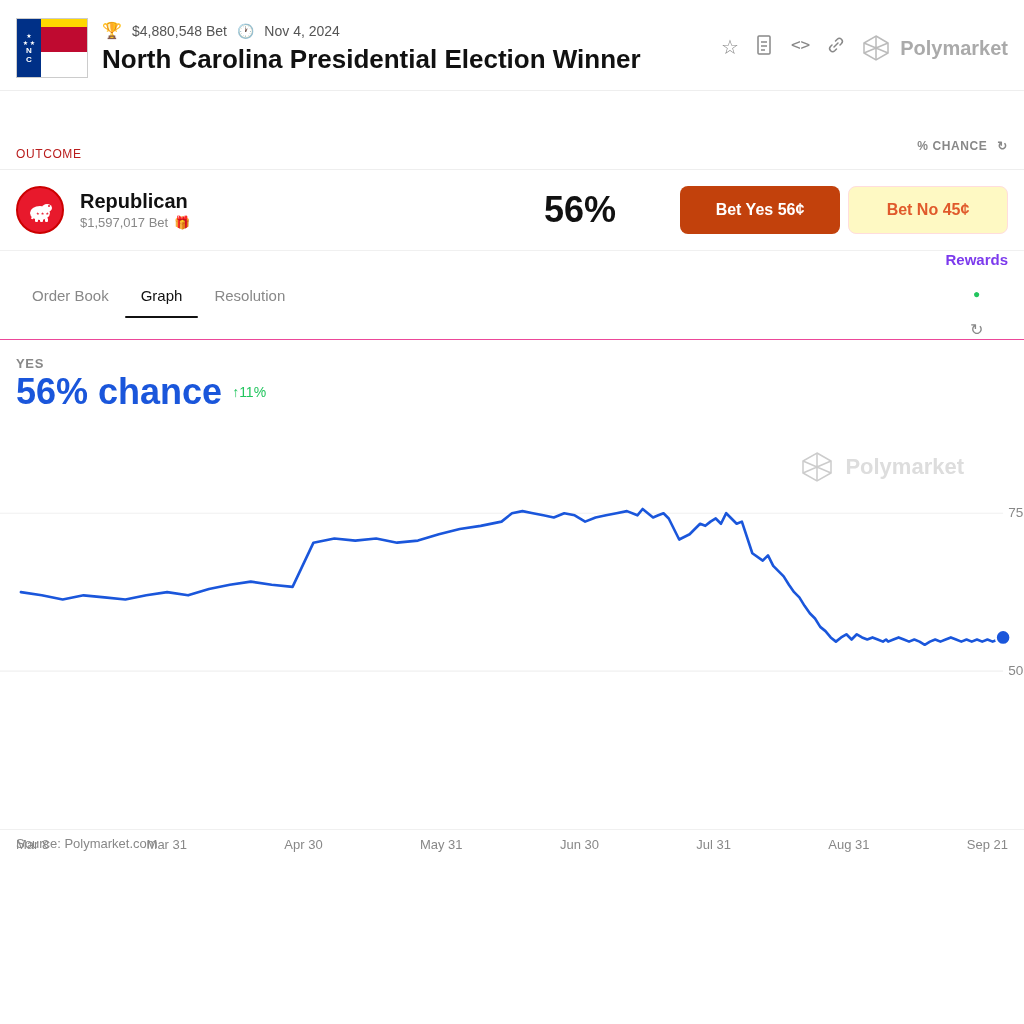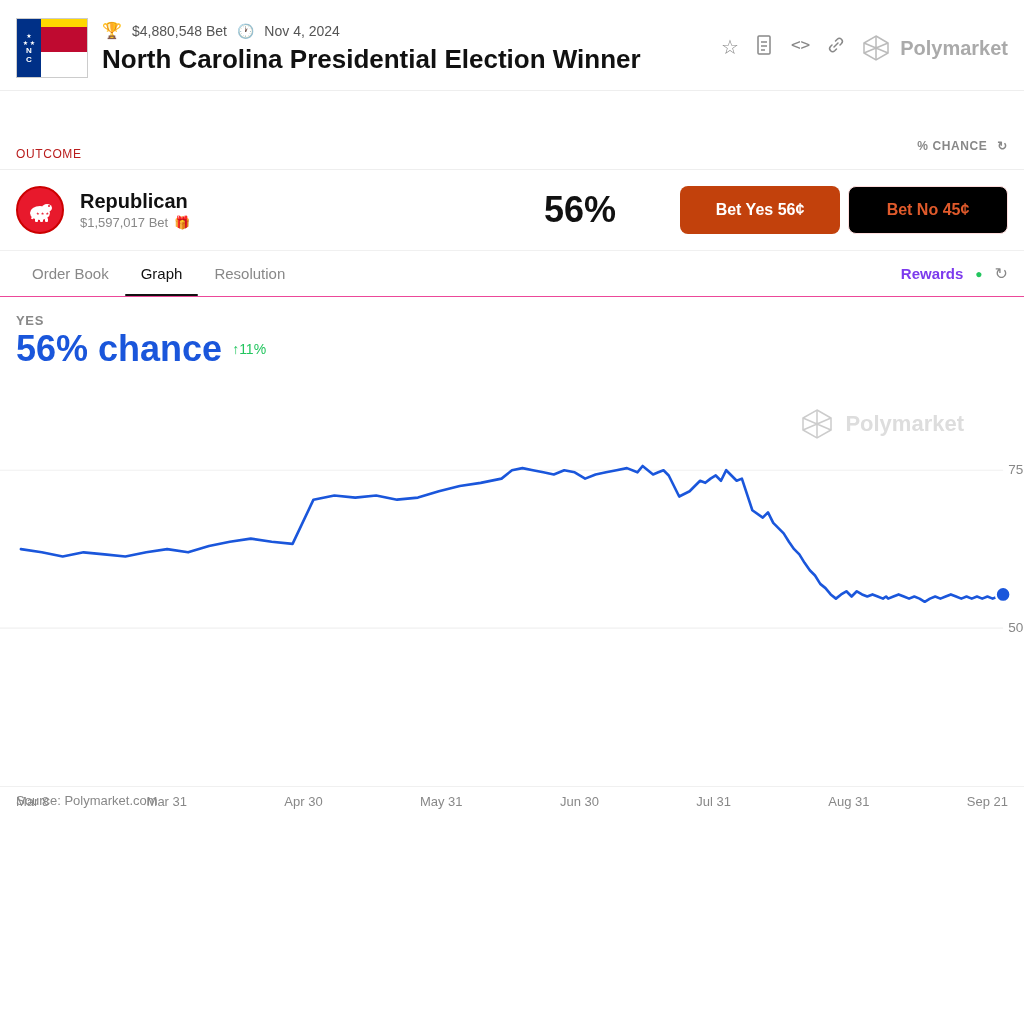--- a/index.html
+++ b/index.html
@@ -22,27 +22,27 @@
 
     .outcome-row { display: flex; align-items: center; padding: 16px 16px; border-bottom: 1px solid #f0f0f0; gap: 16px; }
     .outcome-icon { width: 48px; height: 48px; background: #e8192c; border-radius: 50%; display: flex; align-items: center; justify-content: center; font-size: 22px; color: white; flex-shrink: 0; border: 2px solid #c00; }
     .outcome-info { flex: 1; }
     .outcome-name { font-size: 20px; font-weight: 700; }
     .outcome-bet { font-size: 13px; color: #888; display: flex; align-items: center; gap: 6px; margin-top: 2px; }
     .gift-icon { font-size: 13px; }
     .outcome-chance { font-size: 36px; font-weight: 800; width: 120px; text-align: left; }
     .bet-buttons { display: flex; gap: 8px; }
     .btn-yes { background: #c2410c; color: white; border: none; border-radius: 8px; padding: 14px 28px; font-size: 16px; font-weight: 700; cursor: pointer; min-width: 160px; }
-    .btn-no { background: #000000; color: #e05a2b; border: 1px solid #fdd; border-radius: 8px; padding: 14px 28px; font-size: 16px; font-weight: 700; cursor: pointer; min-width: 160px; }
+    .btn-no { background: #fef9c3; color: #e05a2b; border: 1px solid #fdd; border-radius: 8px; padding: 14px 28px; font-size: 16px; font-weight: 700; cursor: pointer; min-width: 160px; }
 
     .tabs-row { display: flex; align-items: center; padding: 0 16px; border-bottom: 1px solid #ec4899; }
     .tab { padding: 14px 16px; font-size: 15px; color: #888; cursor: pointer; position: relative; font-weight: 500; }
     .tab.active { color: #111; font-weight: 400; }
     .tab.active::after { content: ''; position: absolute; bottom: 0; left: 0; right: 0; height: 2px; background: #111; border-radius: 2px; }
-    .tabs-right { margin-left: auto; display: flex; align-items: center; gap: 12px; font-size: 15px; }
+    .tabs-right { margin-left: auto; display: flex; align-items: center; gap: 19px; font-size: 15px; flex-direction: column; }
     .rewards-link { color: #7c3aed; font-weight: 600; cursor: pointer; }
     .green-dot { color: #22c55e; font-size: 12px; }
     .refresh-sm { color: #888; cursor: pointer; font-size: 16px; }
 
     .graph-area { padding: 16px 0 0; position: relative; }
     .graph-header { padding: 0 16px 6px; }
     .yes-label { font-size: 13px; color: #888; font-weight: 600; letter-spacing: 0.05em; }
     .chance-big { font-size: 36px; font-weight: 800; color: #1a56db; display: flex; align-items: center; gap: 10px; }
     .change-up { font-size: 14px; color: #22c55e; font-weight: 400; display: flex; align-items: center; gap: 2px; }
 

